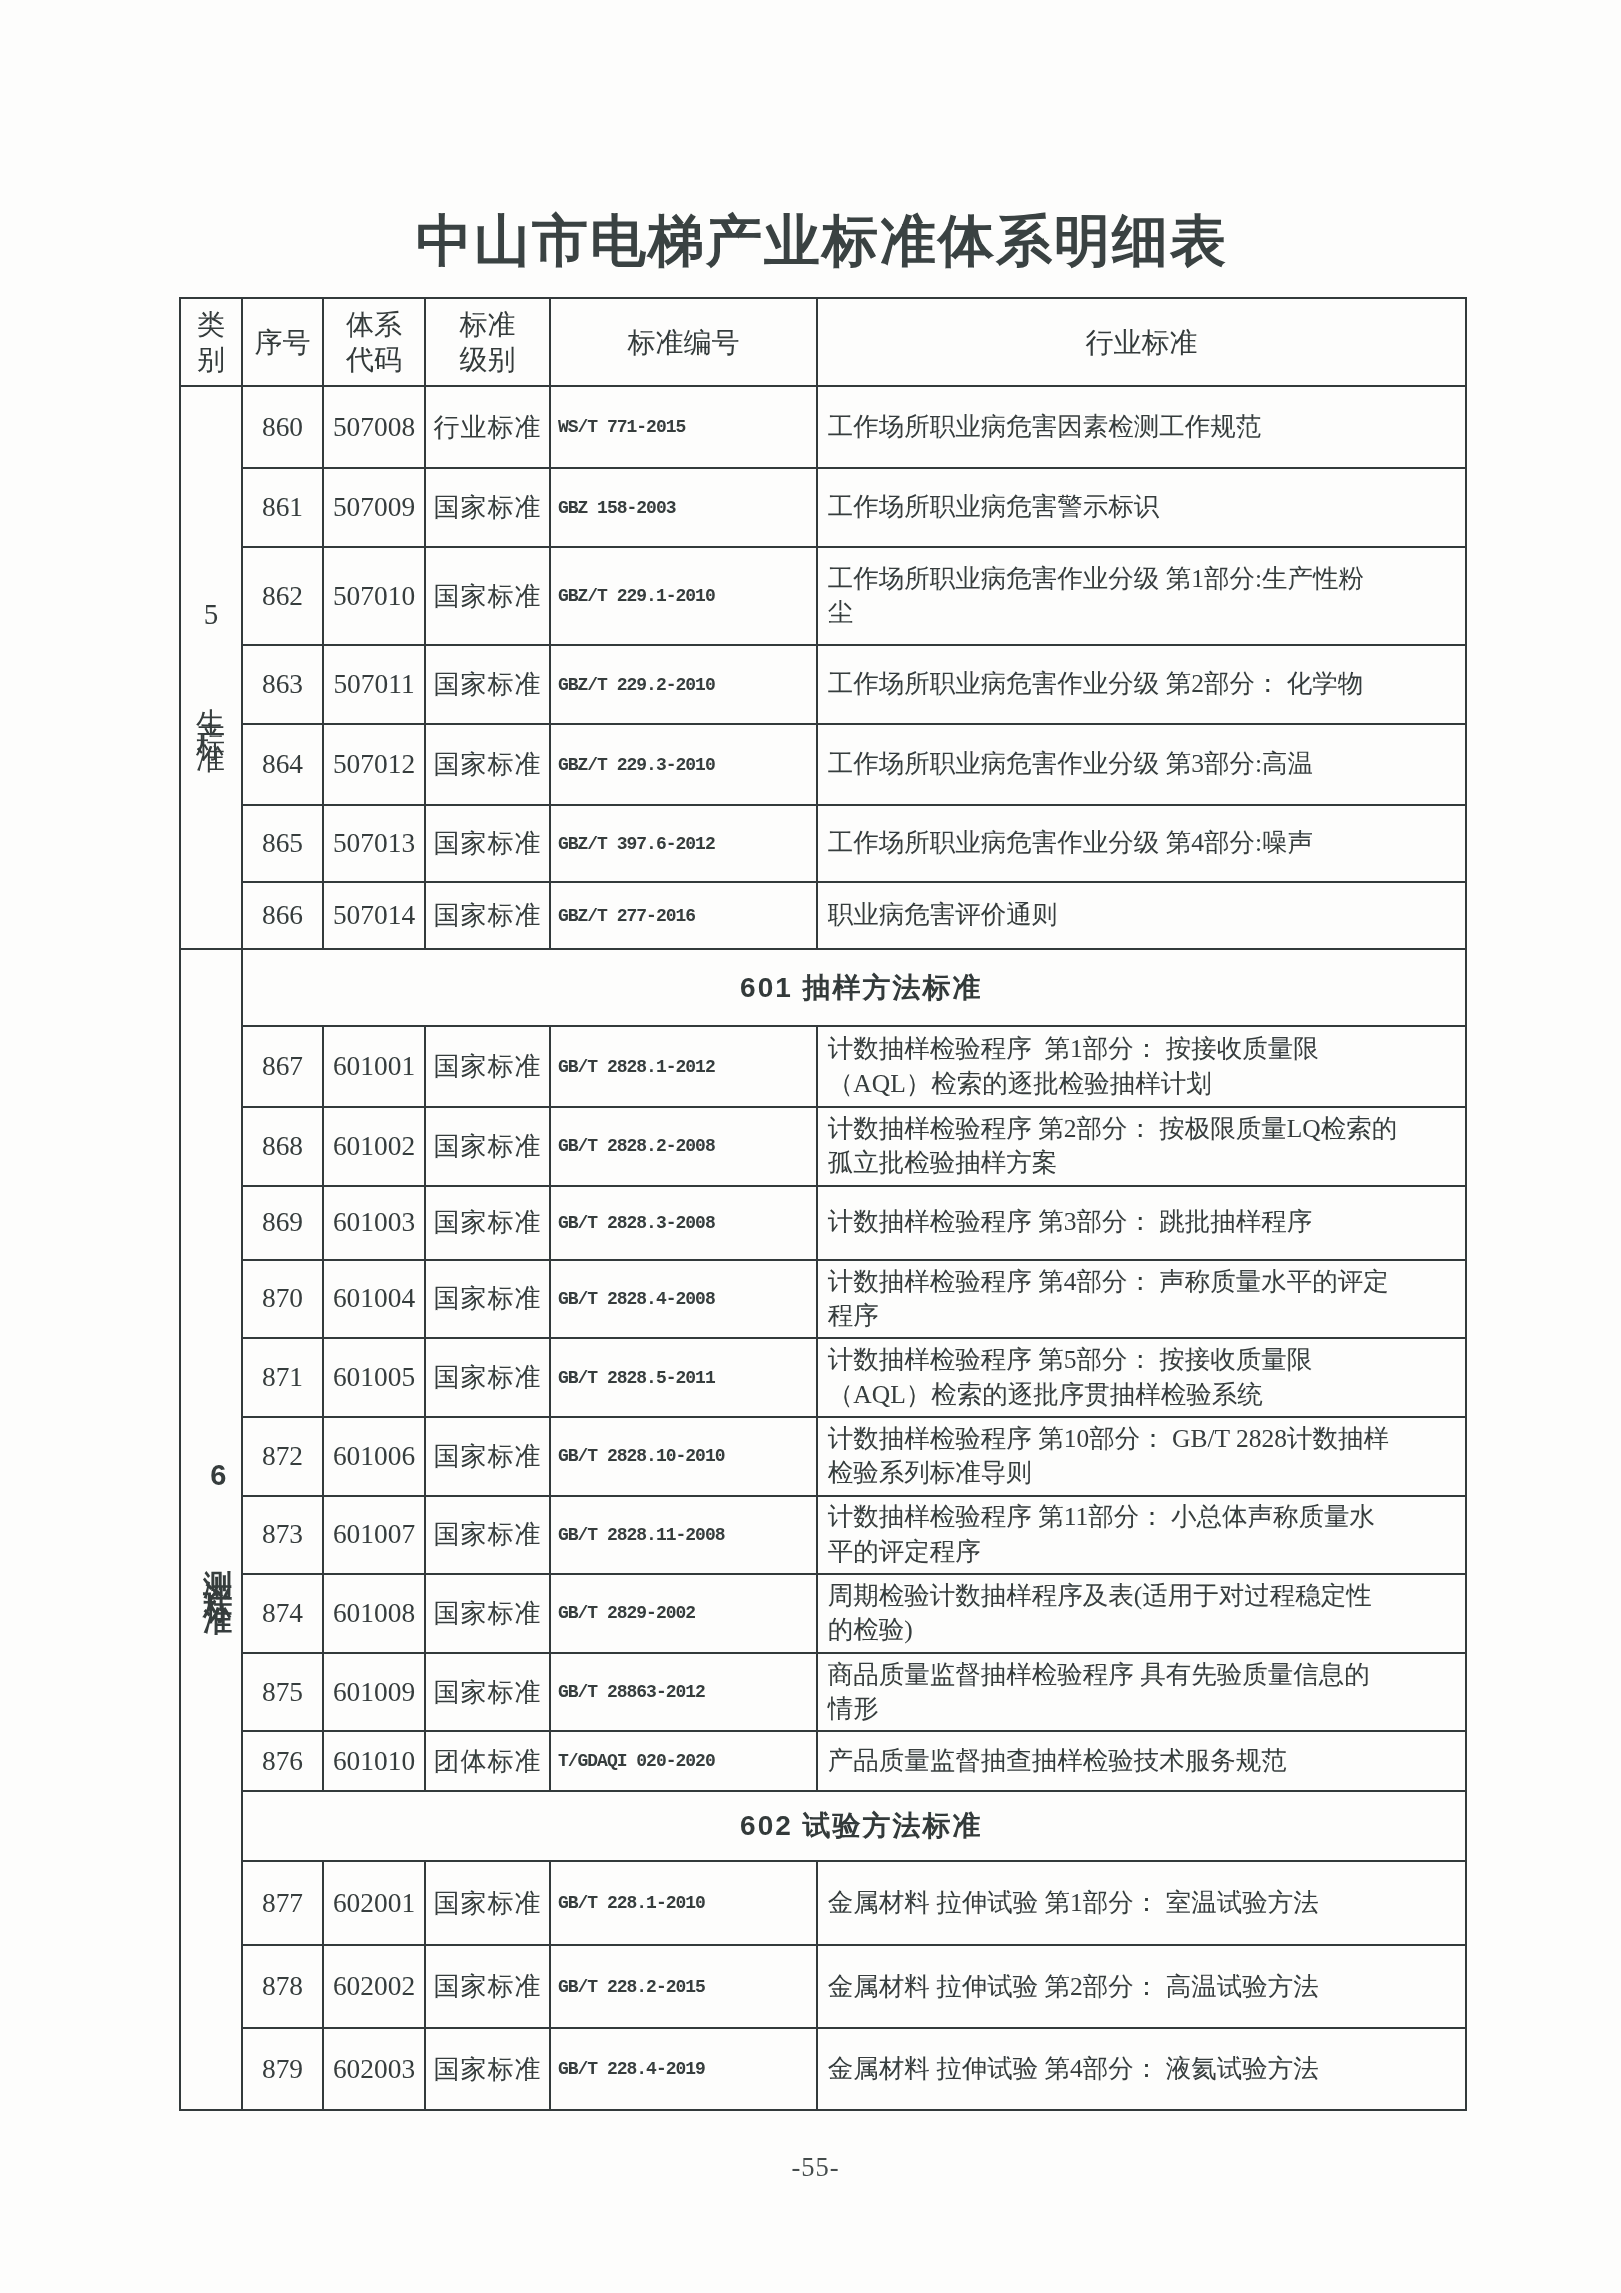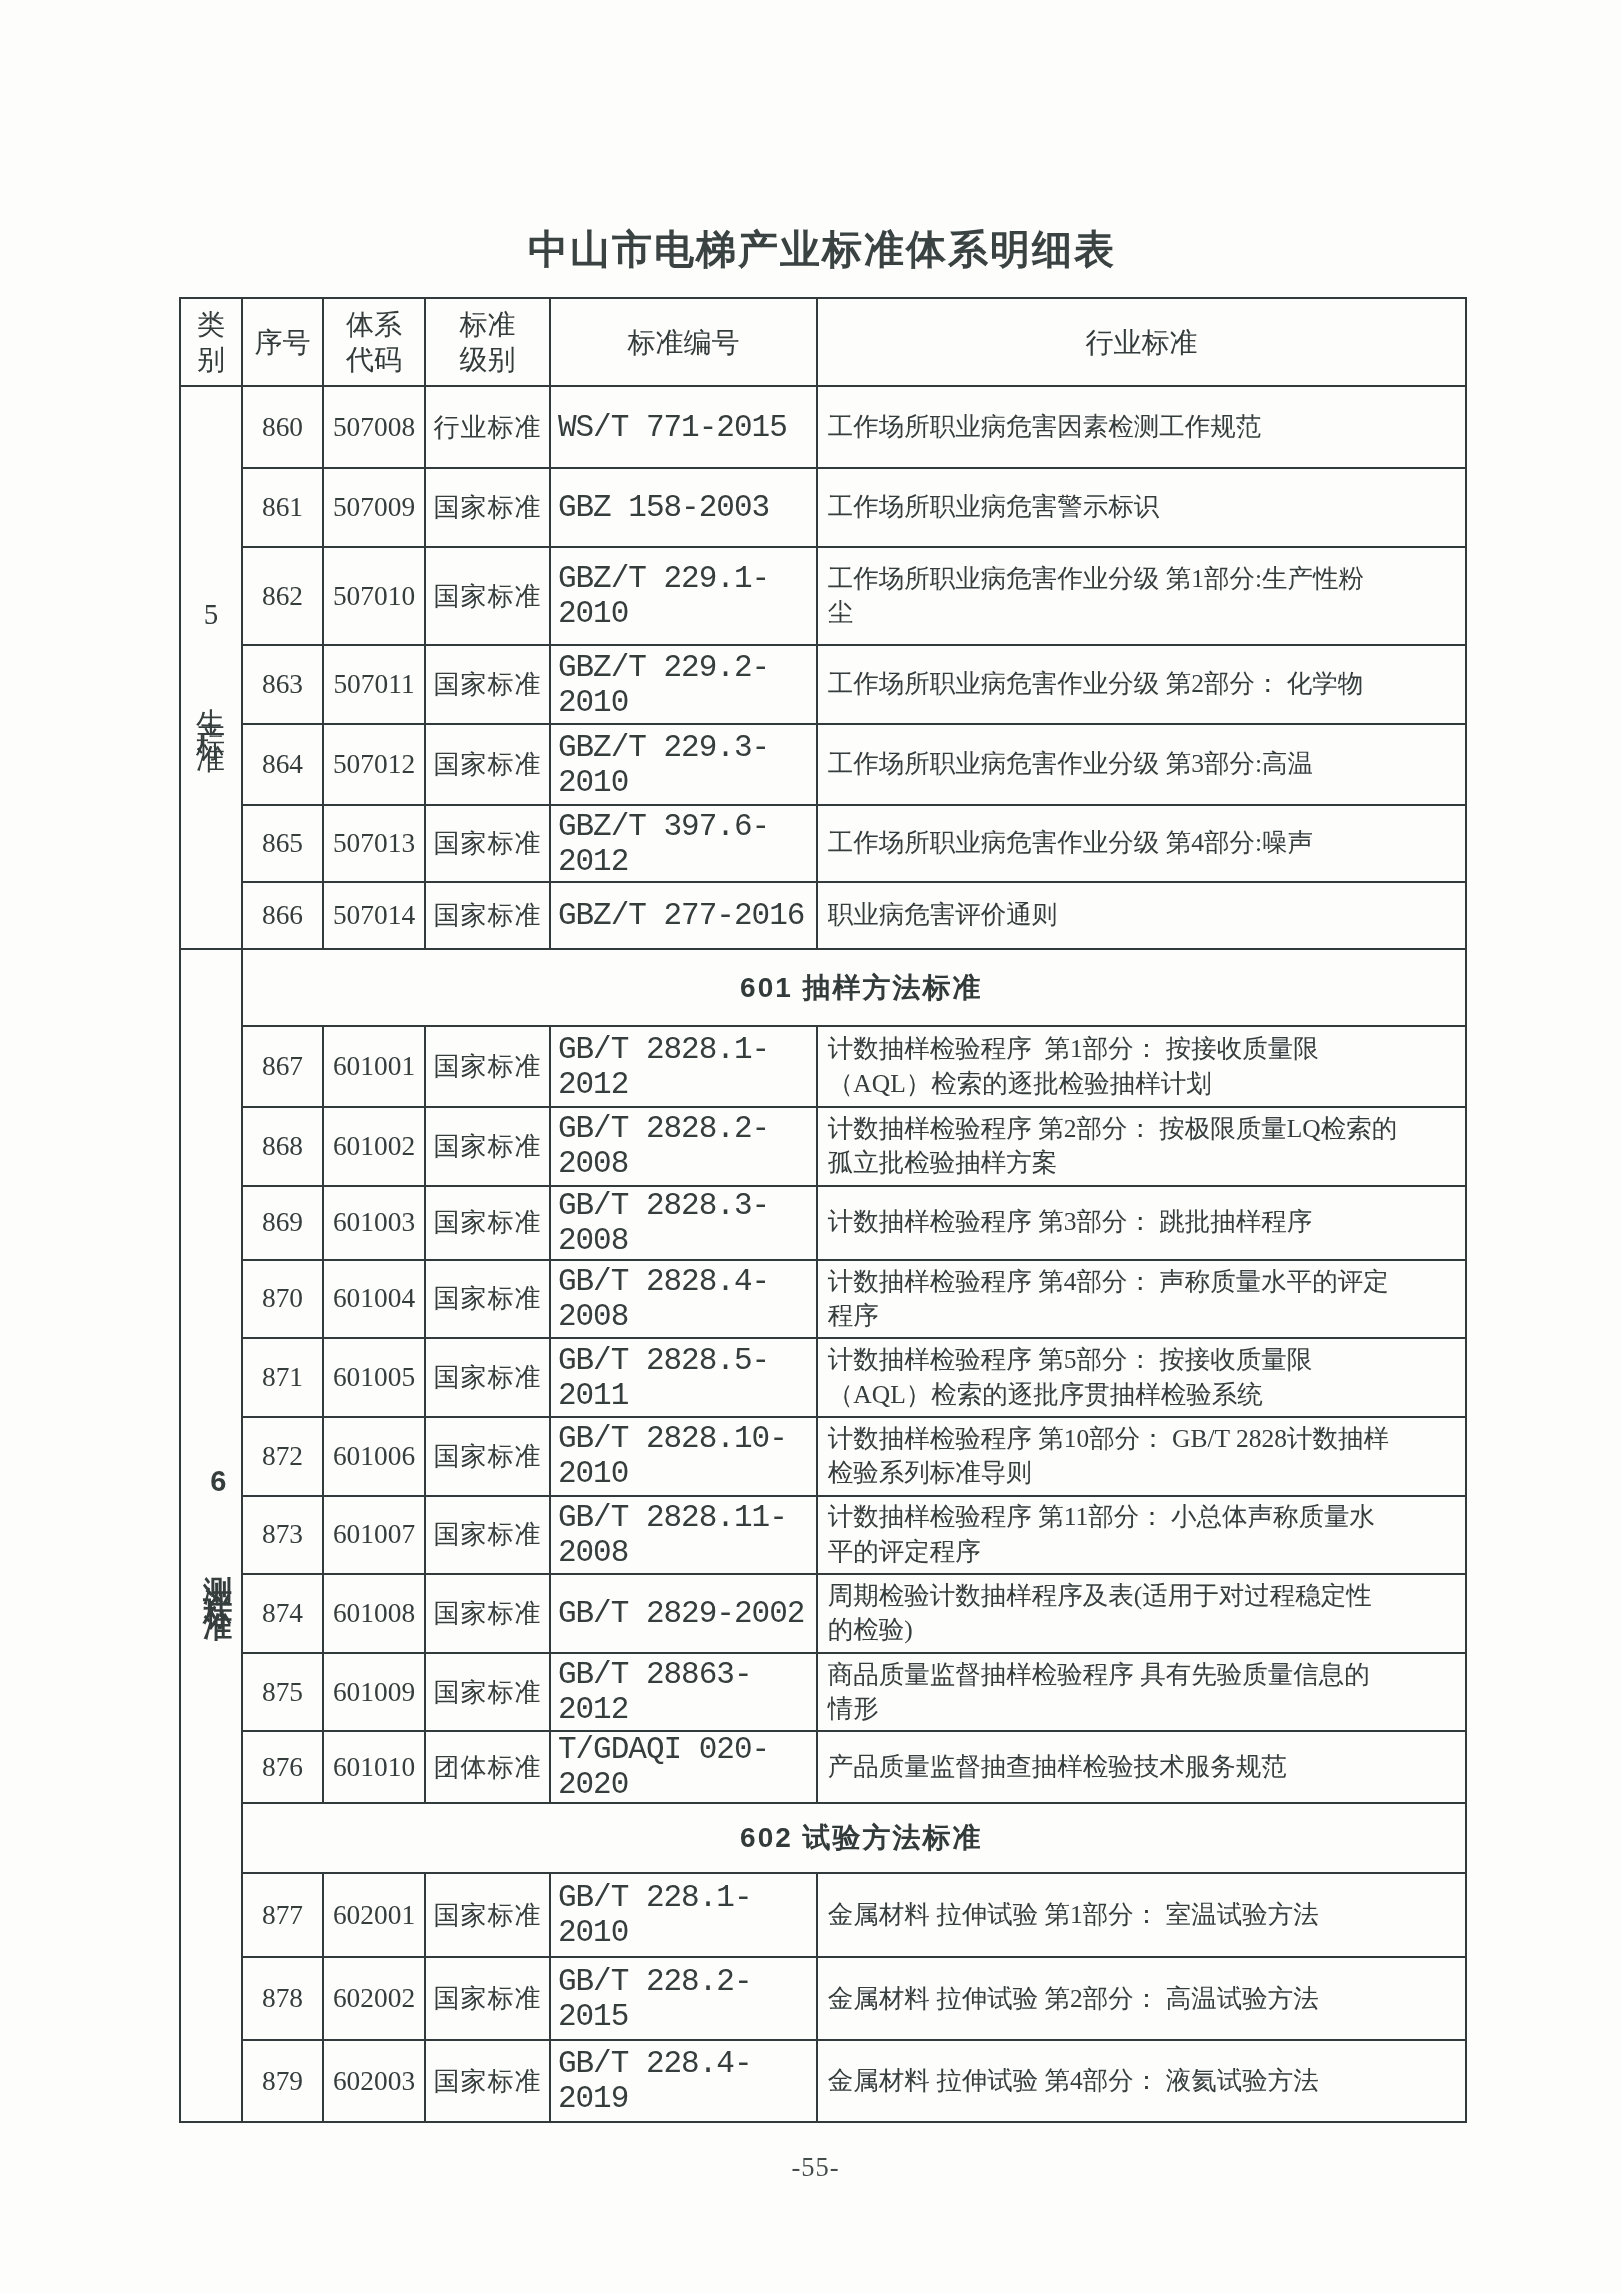--- a/index.html
+++ b/index.html
@@ -7,24 +7,24 @@
     width: 1621px; height: 2294px;
     background: #fdfdfc;
     font-family: "Liberation Serif", serif;
     color: #363d3d;
     position: relative;
   }
   .page { position: relative; width: 1621px; height: 2294px; overflow: hidden; }
 
   .doc-title {
     position: absolute;
-    top: 222px; left: 179px; width: 1286px;
+    top: 204px; left: 179px; width: 1286px;
     text-align: center;
     font-family: "Liberation Sans", sans-serif;
-    font-size: 40px; font-weight: bold;
+    font-size: 56px; font-weight: bold;
     letter-spacing: 2px;
     color: #3a4242;
   }
 
   table.standards {
     position: absolute;
     top: 297px; left: 179px;
     width: 1286px;
     border-collapse: collapse;
     table-layout: fixed;
@@ -41,24 +41,25 @@
     font-size: 28px;
     text-align: center;
     white-space: pre-line;
     line-height: 1.25;
     color: #343b3b;
   }
   td.c { text-align: center; font-size: 27.4px; border-radius: 12px; }
   td.level { text-align: center; font-size: 26px; letter-spacing: 1px; }
   td.stdno {
     font-family: "Liberation Mono", "DejaVu Sans Mono", monospace;
-    font-size: 31px;
+    font-size: 18px;
     letter-spacing: -1px;
     padding-left: 6.9px;
     text-align: left;
+    font-weight: bold;
   }
   td.name {
     font-size: 25.5px;
     padding: 3.9px 7.8px 3.9px 9.8px;
     text-align: left;
     white-space: pre-wrap;
     line-height: 1.35;
   }
   td.cat { text-align: center; vertical-align: middle; }
   .vtext {

